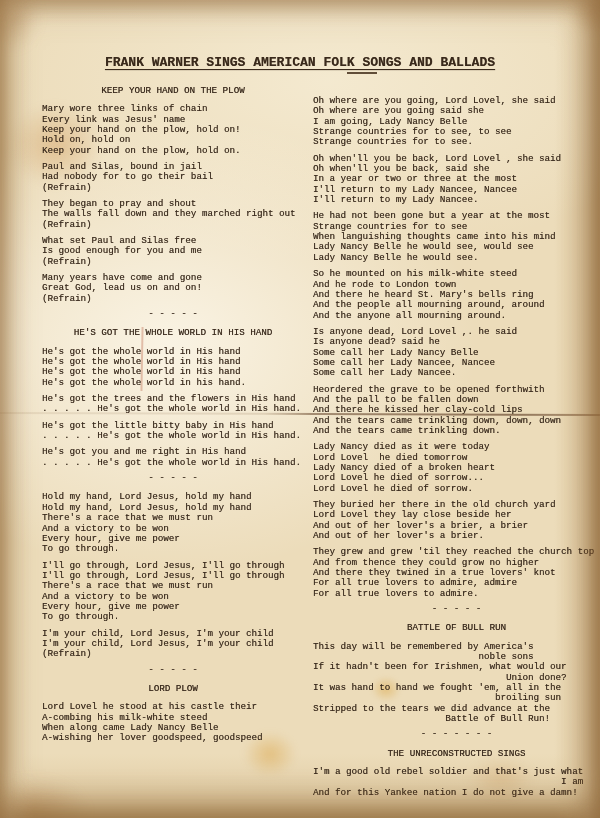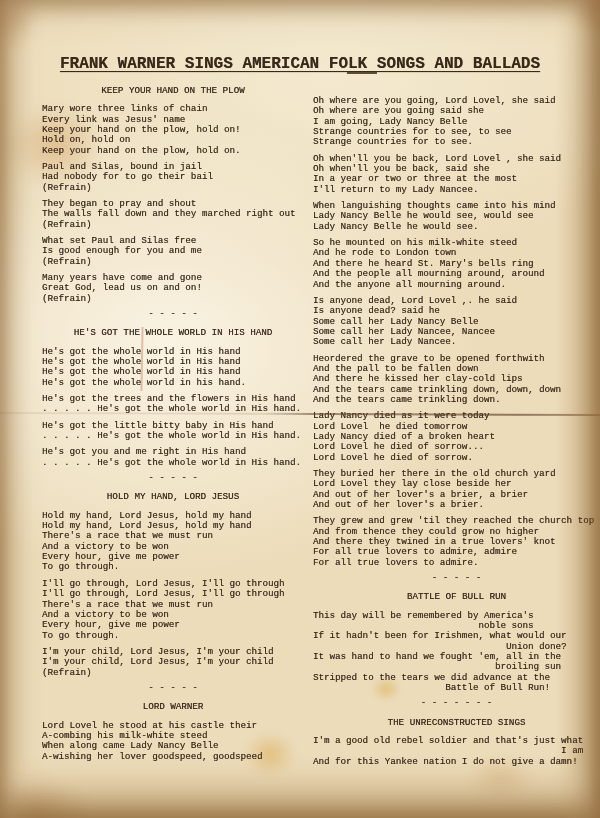--- a/index.html
+++ b/index.html
@@ -22,21 +22,21 @@
     position:absolute;inset:0;pointer-events:none;
     box-shadow:
       inset 0 0 42px rgba(140,100,55,0.30),
       inset -14px 0 22px rgba(128,88,44,0.38),
       inset 0 -18px 28px rgba(140,100,50,0.42),
       inset 10px 0 18px rgba(160,120,70,0.26),
       inset 0 10px 18px rgba(172,132,82,0.18);
   }
   .doc-title{
     position:absolute;top:55px;left:0;width:600px;text-align:center;
-    font-size:16px;font-weight:bold;color:#39291b;
+    font-size:13px;font-weight:bold;color:#39291b;
     text-decoration:underline;text-underline-offset:3px;
     text-shadow:0.2px 0.2px 0.4px rgba(60,45,30,0.65);
   }
   .title-dash{
     position:absolute;left:347px;top:72px;width:30px;height:1.5px;
     background:#46321f;opacity:0.85;
   }
   .col{position:absolute;color:#38291c;}
   .col-left{left:42px;top:86px;width:262px;}
   .col-right{left:313px;top:90px;width:287px;}
@@ -141,21 +141,20 @@
           <div class="line">He's got the little bitty baby in His hand</div>
           <div class="line">. . . . . He's got the whole world in His hand.</div>
         </div>
         <div class="stanza">
           <div class="line">He's got you and me right in His hand</div>
           <div class="line">. . . . . He's got the whole world in His hand.</div>
         </div>
         <div class="separator">- - - - -</div>
       </div>
       <div class="song">
-        <div class="song-title">HOLD MY HAND, LORD JESUS</div>
         <div class="stanza">
           <div class="line">Hold my hand, Lord Jesus, hold my hand</div>
           <div class="line">Hold my hand, Lord Jesus, hold my hand</div>
           <div class="line">There's a race that we must run</div>
           <div class="line">And a victory to be won</div>
           <div class="line">Every hour, give me power</div>
           <div class="line">To go through.</div>
         </div>
         <div class="stanza">
           <div class="line">I'll go through, Lord Jesus, I'll go through</div>
@@ -166,21 +165,21 @@
           <div class="line">To go through.</div>
         </div>
         <div class="stanza">
           <div class="line">I'm your child, Lord Jesus, I'm your child</div>
           <div class="line">I'm your child, Lord Jesus, I'm your child</div>
           <div class="line">(Refrain)</div>
         </div>
         <div class="separator">- - - - -</div>
       </div>
       <div class="song">
-        <div class="song-title">LORD WARNER</div>
+        <div class="song-title">LORD PLOW</div>
         <div class="stanza">
           <div class="line">Lord Lovel he stood at his castle their</div>
           <div class="line">A-combing his milk-white steed</div>
           <div class="line">When along came Lady Nancy Belle</div>
           <div class="line">A-wishing her lover goodspeed, goodspeed</div>
         </div>
       </div>
     </div>
   <div class="col col-right">
       <div class="song">
@@ -188,23 +187,26 @@
           <div class="line">Oh where are you going, Lord Lovel, she said</div>
           <div class="line">Oh where are you going said she</div>
           <div class="line">I am going, Lady Nancy Belle</div>
           <div class="line">Strange countries for to see, to see</div>
           <div class="line">Strange countries for to see.</div>
         </div>
         <div class="stanza">
           <div class="line">Oh when'll you be back, Lord Lovel , she said</div>
           <div class="line">Oh when'll you be back, said she</div>
           <div class="line">In a year or two or three at the most</div>
+          <div class="line">I'll return to my Lady Nancee, Nancee</div>
           <div class="line">I'll return to my Lady Nancee.</div>
         </div>
         <div class="stanza">
+          <div class="line">He had not been gone but a year at the most</div>
+          <div class="line">Strange countries for to see</div>
           <div class="line">When languishing thoughts came into his mind</div>
           <div class="line">Lady Nancy Belle he would see, would see</div>
           <div class="line">Lady Nancy Belle he would see.</div>
         </div>
         <div class="stanza">
           <div class="line">So he mounted on his milk-white steed</div>
           <div class="line">And he rode to London town</div>
           <div class="line">And there he heard St. Mary's bells ring</div>
           <div class="line">And the people all mourning around, around</div>
           <div class="line">And the anyone all mourning around.</div>

